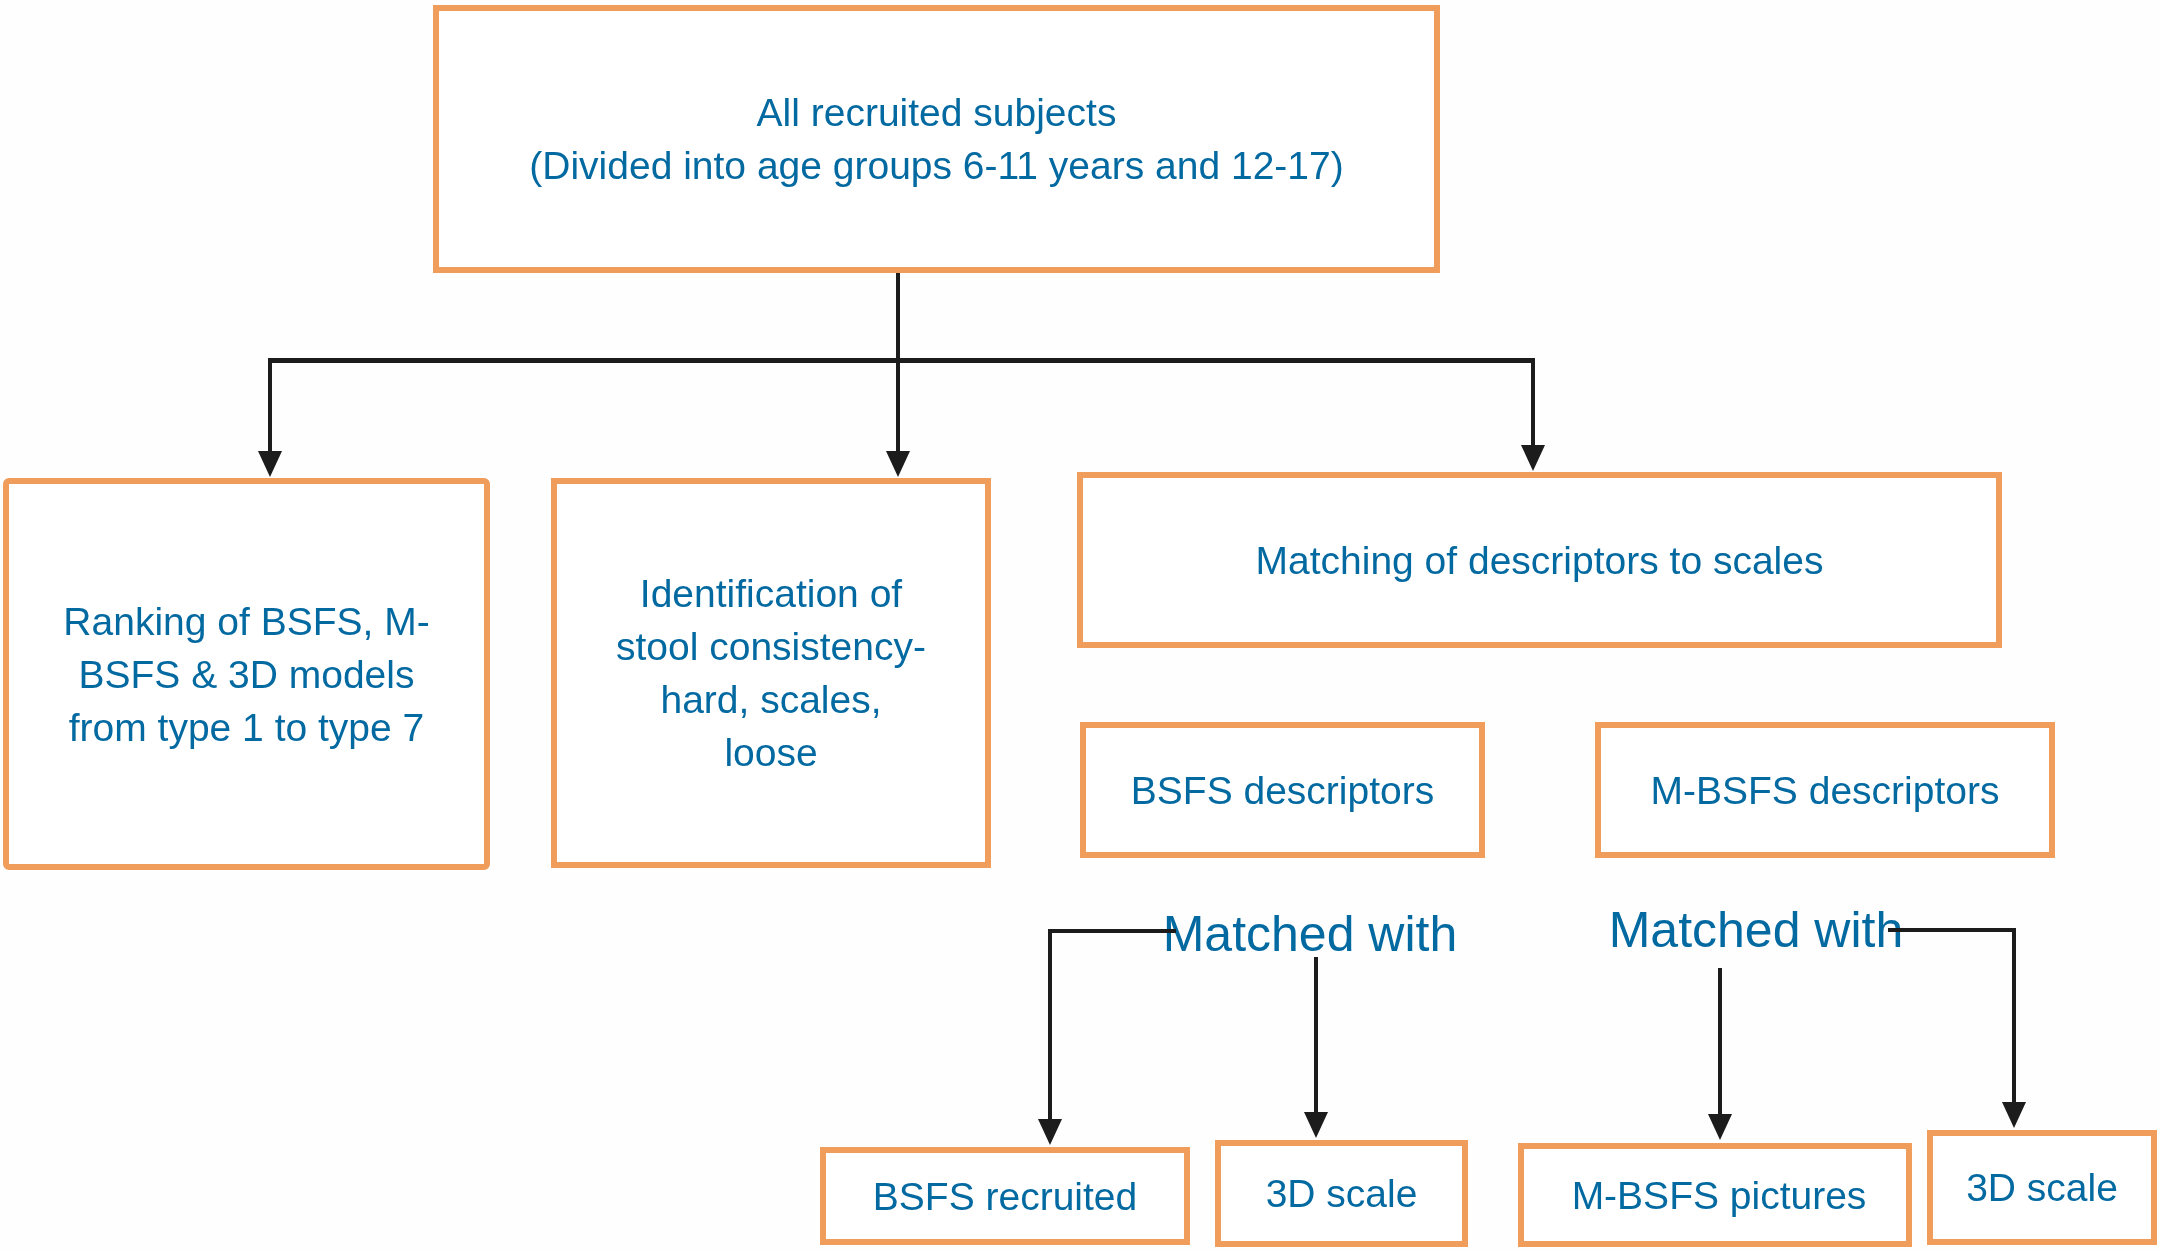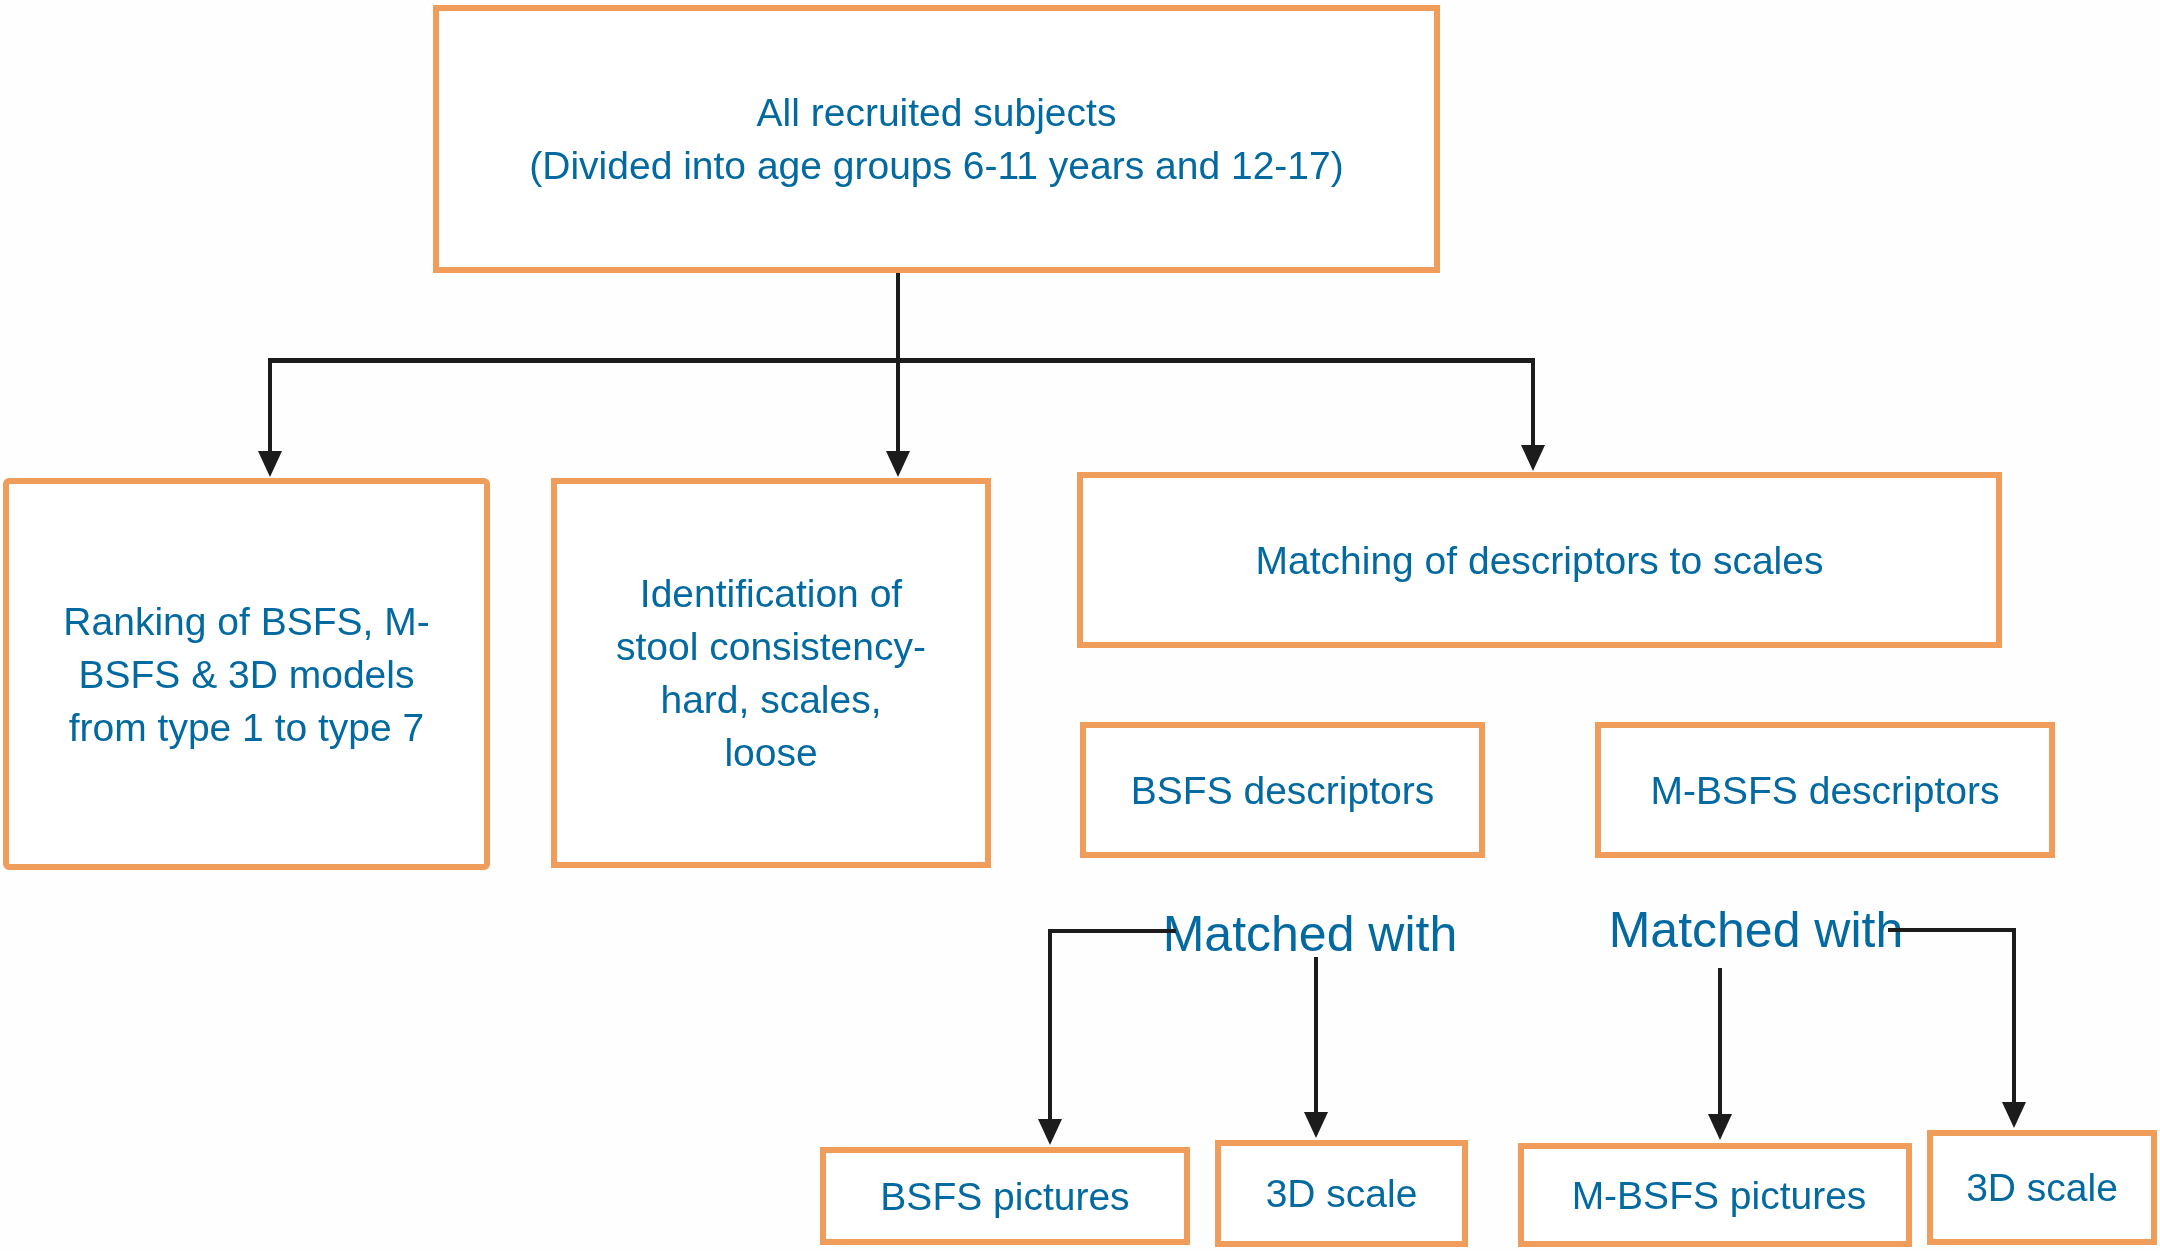--- a/index.html
+++ b/index.html
@@ -65,21 +65,21 @@
 stool consistency-
 hard, scales,
 loose</div>
 
   <div class="box" style="left:1080px; top:722px; width:405px; height:136px;">BSFS descriptors</div>
 
   <div class="box" style="left:1077px; top:472px; width:925px; height:176px;">Matching of descriptors to scales</div>
 
   <div class="box" style="left:1581px; top:722px; width:460px; height:136px;margin-left:14px;">M-BSFS descriptors</div>
 
-  <div class="box" style="left:820px; top:1147px; width:370px; height:98px;">BSFS pictures</div>
+  <div class="box" style="left:820px; top:1147px; width:370px; height:98px;">BSFS recruited</div>
 
   <div class="box" style="left:1215px; top:1140px; width:253px; height:107px;">3D scale</div>
 
   <div class="box" style="left:1518px; top:1143px; width:394px; height:104px;padding-left:8px;">M-BSFS pictures</div>
 
   <div class="box" style="left:1927px; top:1130px; width:230px; height:115px;">3D scale</div>
 
   <div class="lbl" style="left:1160px; top:912px; width:300px;">Matched with</div>
 
   <div class="lbl" style="left:1606px; top:908px; width:300px;">Matched with</div>

